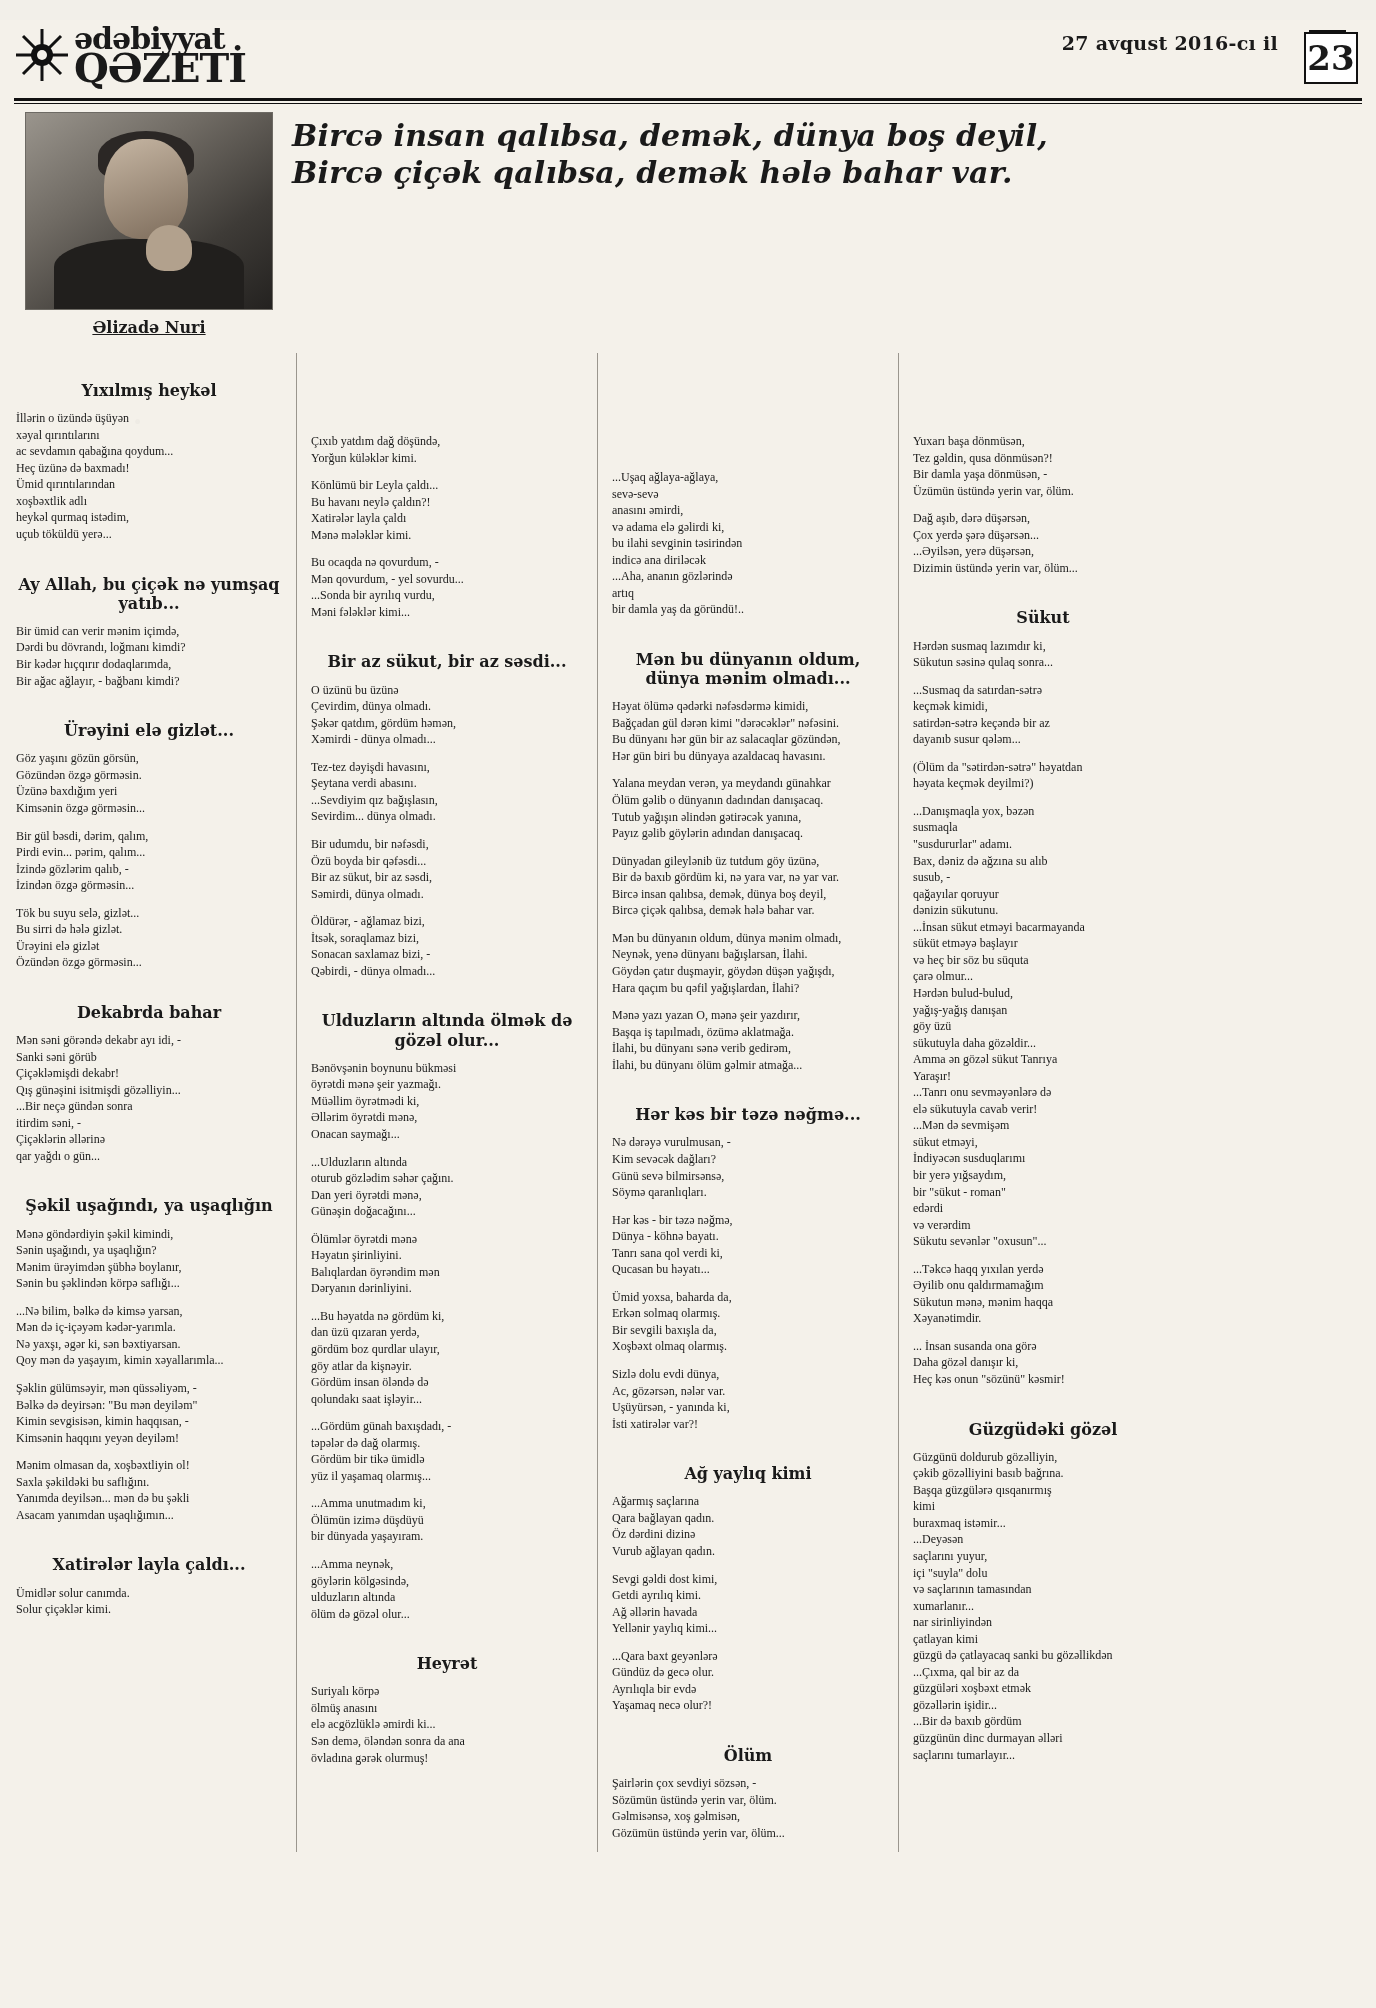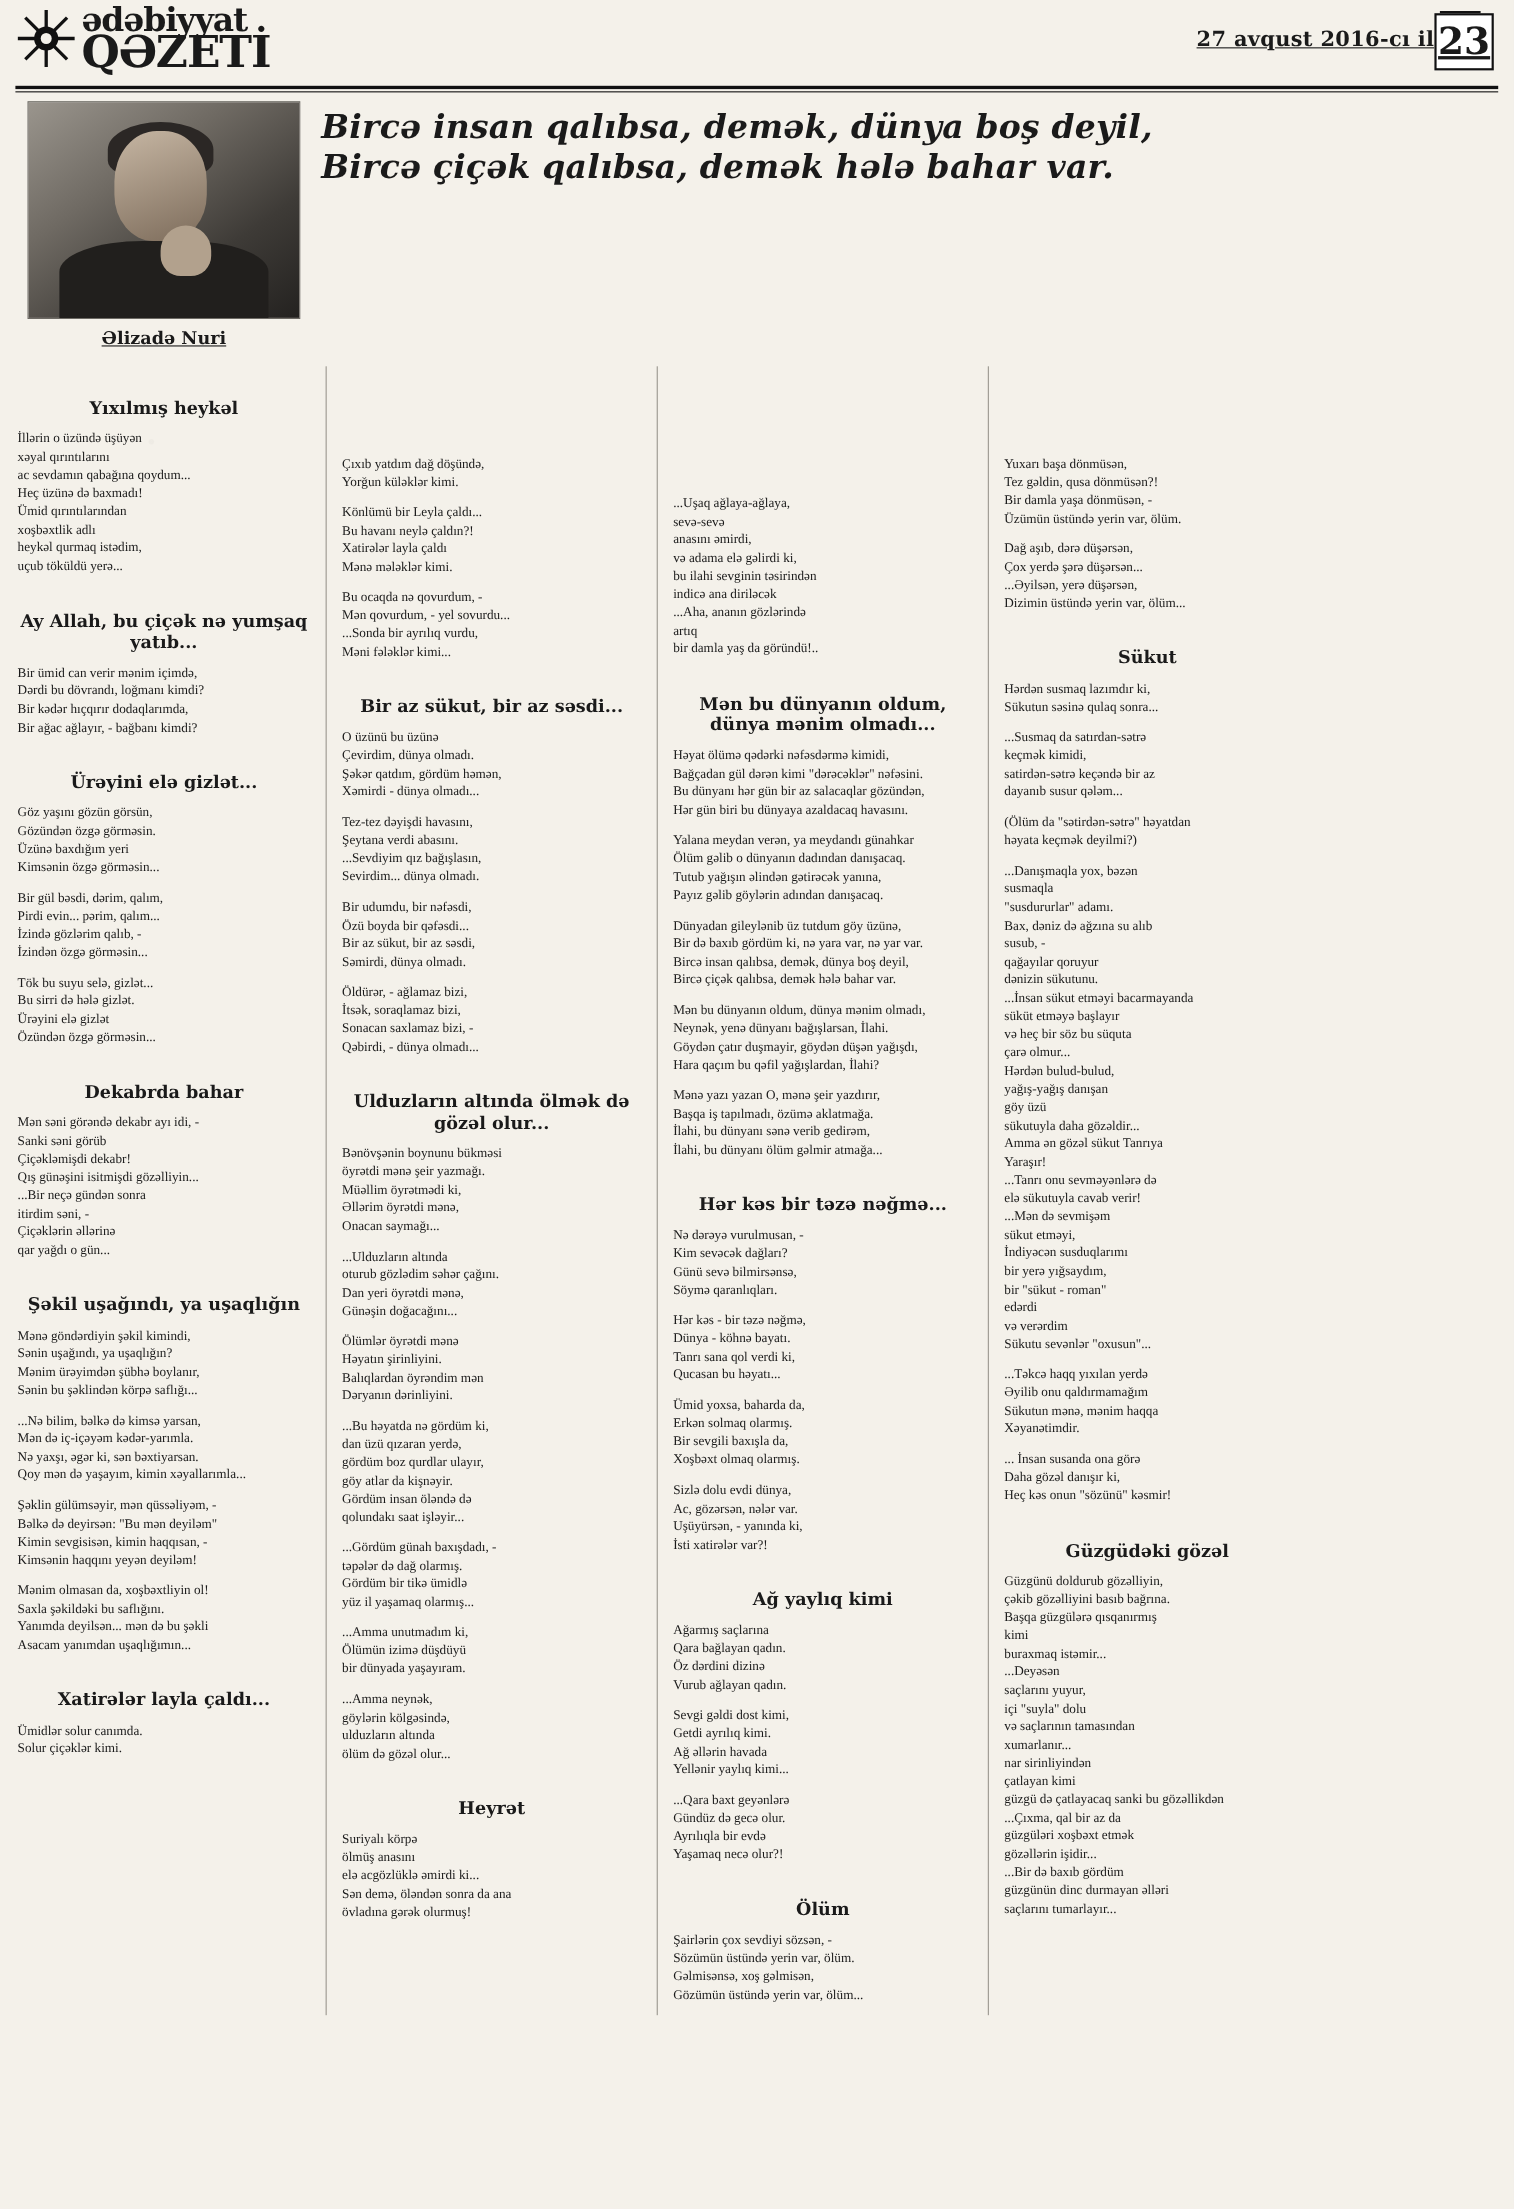--- a/index.html
+++ b/index.html
@@ -19,20 +19,21 @@
     background-image:
        radial-gradient(circle at 10% 20%, rgba(0,0,0,0.025) 0 2px, transparent 3px),
        radial-gradient(circle at 70% 60%, rgba(0,0,0,0.02) 0 2px, transparent 3px);
   }
   
   .masthead{
     position:relative;
     height:78px;
     padding:6px 16px 0 16px;
     box-sizing:border-box;
+    margin-top:20px;
   }
   .logo-wrap{
     display:flex;
     align-items:center;
     gap:6px;
   }
   .logo-star{
     width:52px;height:52px;
     position:relative;
     flex:0 0 auto;
@@ -43,23 +44,22 @@
     line-height:0.84;
     letter-spacing:-1px;
   }
   .logo-line1{ font-size:30px; }
   .logo-line2{ font-size:40px; }
   .masthead-right{
     position:absolute;
     right:18px;
     bottom:14px;
     display:flex;
-    align-items:center;
-    gap:0;
-    text-decoration:underline;
+    align-items:flex-start;
+    gap:26px;
   }
   .issue-date{
     font-family:"DejaVu Serif", serif;
     font-weight:bold;
     font-size:19px;
     letter-spacing:0.3px;
     padding-bottom:4px;
   }
   .page-number-box{
     width:50px;height:48px;

